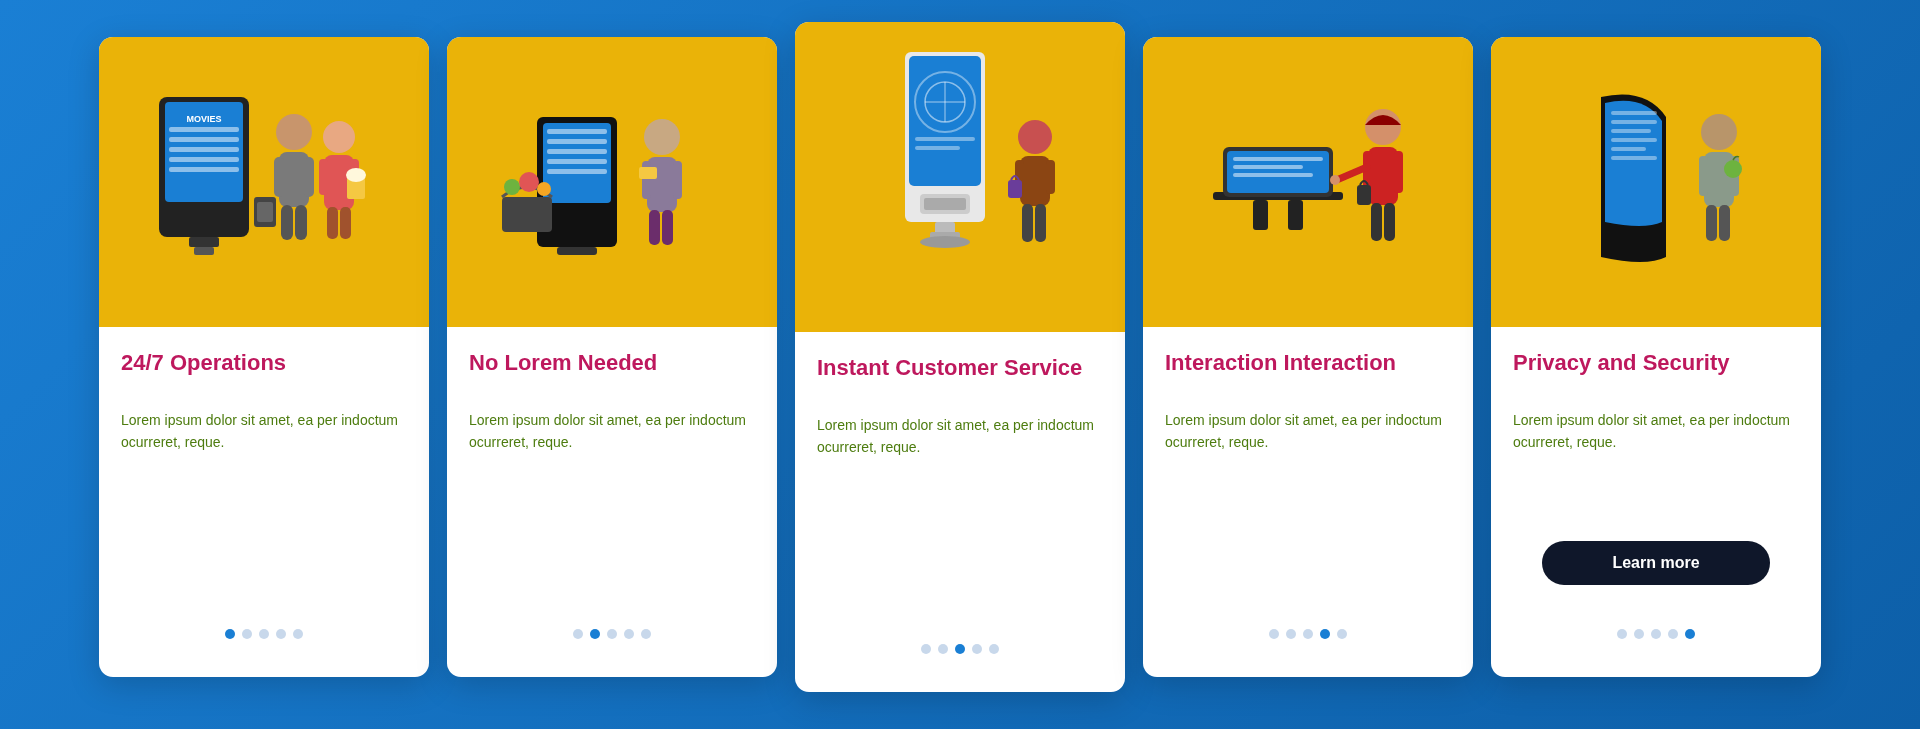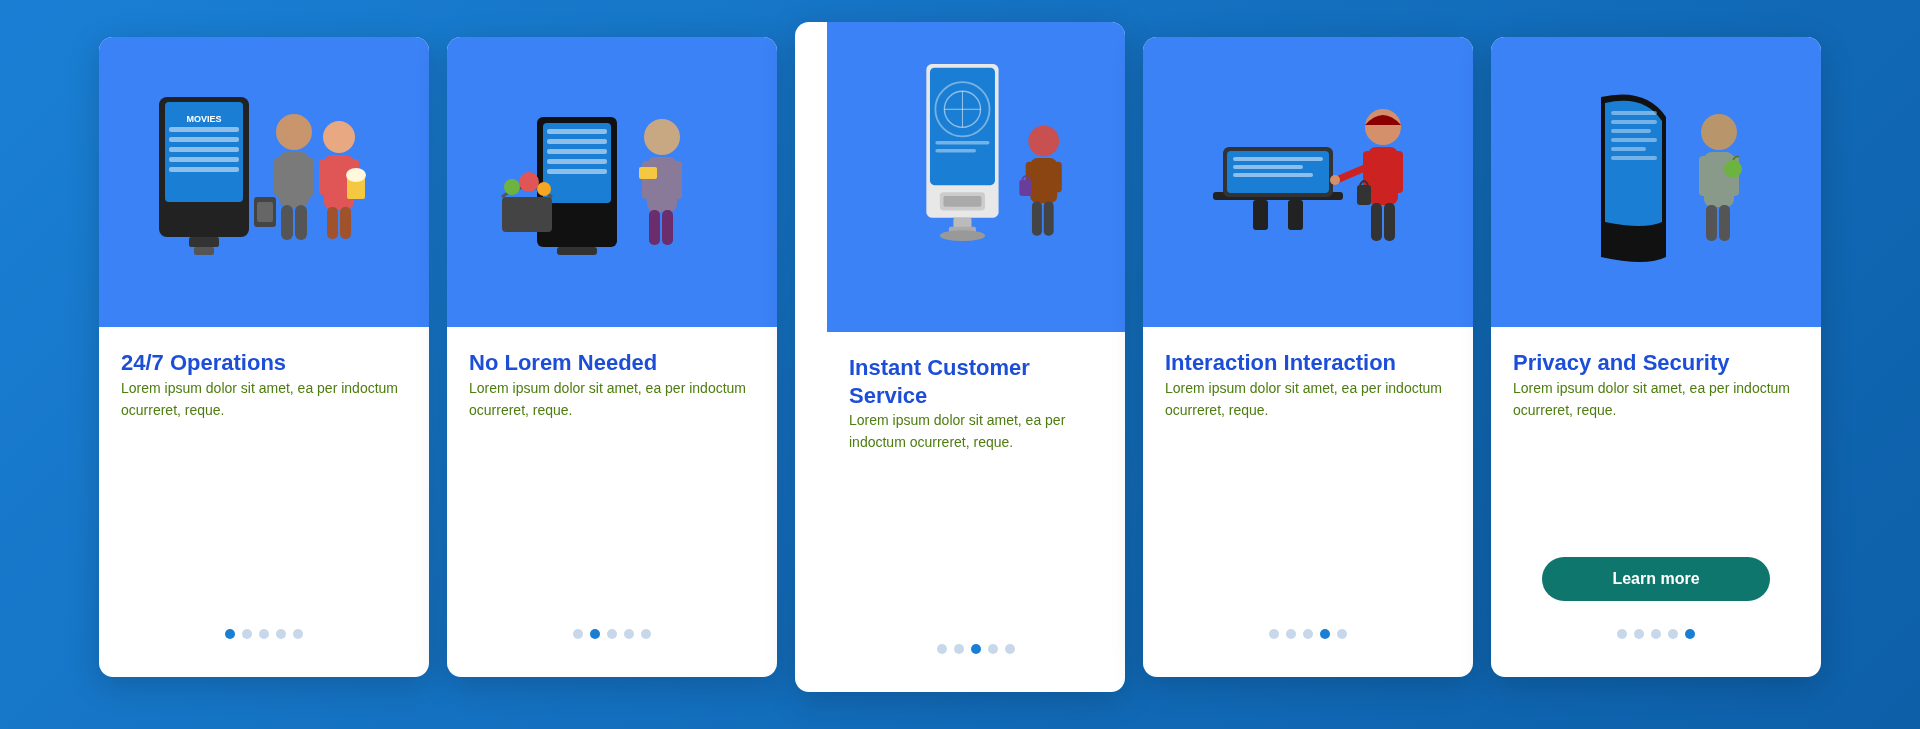--- a/index.html
+++ b/index.html
@@ -30,41 +30,41 @@
       flex-direction: column;
       align-items: center;
       overflow: hidden;
       box-shadow: 0 8px 32px rgba(0,0,0,0.18);
       position: relative;
     }
 
     .card-illustration {
       width: 100%;
       height: 290px;
-      background: #3b82f6;
+      background: #eab308;
       display: flex;
       align-items: center;
       justify-content: center;
       position: relative;
       overflow: hidden;
     }
 
     .card-content {
       padding: 22px 22px 20px 22px;
       width: 100%;
       flex: 1;
       display: flex;
       flex-direction: column;
     }
 
     .card-title {
       font-size: 22px;
       font-weight: 700;
-      color: #1d4ed8;
-      margin-bottom: 0;
+      color: #be185d;
+      margin-bottom: 32px;
       line-height: 1.25;
     }
 
     .card-desc {
       font-size: 14px;
       color: #4d7c0f;
       line-height: 1.6;
       flex: 1;
     }
 
@@ -82,29 +82,29 @@
       border-radius: 50%;
       background: #c8d8eb;
     }
 
     .dot.active {
       background: #1a7fd4;
     }
 
     .learn-more-btn {
       display: block;
-      background: #0f766e;
+      background: #0f172a;
       color: #fff;
       border: none;
       border-radius: 24px;
       padding: 13px 38px;
       font-size: 16px;
       font-weight: 600;
       cursor: pointer;
-      margin: 6px auto 14px auto;
+      margin: 6px auto 30px auto;
       text-align: center;
       width: 80%;
     }
 
     
     .illustration-svg {
       width: 100%;
       height: 100%;
     }
 
@@ -198,21 +198,21 @@
       <div class="card-dots">
         <div class="dot"></div>
         <div class="dot active"></div>
         <div class="dot"></div>
         <div class="dot"></div>
         <div class="dot"></div>
       </div>
     </div>
   </div>
 
-  <div class="card" style="min-height:670px; margin-top:-15px;padding-left:32px;">
+  <div class="card" style="min-height:670px; margin-top:-15px;">
     <div class="card-illustration" style="height:310px;">
       <svg viewBox="0 0 330 310" class="illustration-svg" xmlns="http://www.w3.org/2000/svg">
 
         <rect x="110" y="30" width="80" height="170" rx="6" fill="#e8e8e8"></rect>
         <rect x="114" y="34" width="72" height="130" rx="5" fill="#1a7fd4"></rect>
 
         <circle cx="150" cy="80" r="30" fill="none" stroke="rgba(255,255,255,0.4)" stroke-width="2"></circle>
         <circle cx="150" cy="80" r="20" fill="none" stroke="rgba(255,255,255,0.5)" stroke-width="1.5"></circle>
         <line x1="130" y1="80" x2="170" y2="80" stroke="rgba(255,255,255,0.6)" stroke-width="1"></line>
         <line x1="150" y1="60" x2="150" y2="100" stroke="rgba(255,255,255,0.6)" stroke-width="1"></line>

